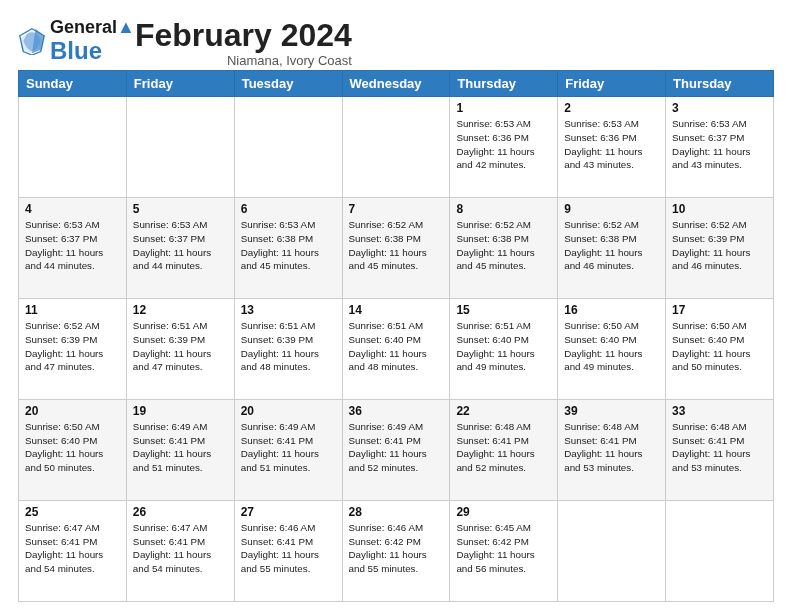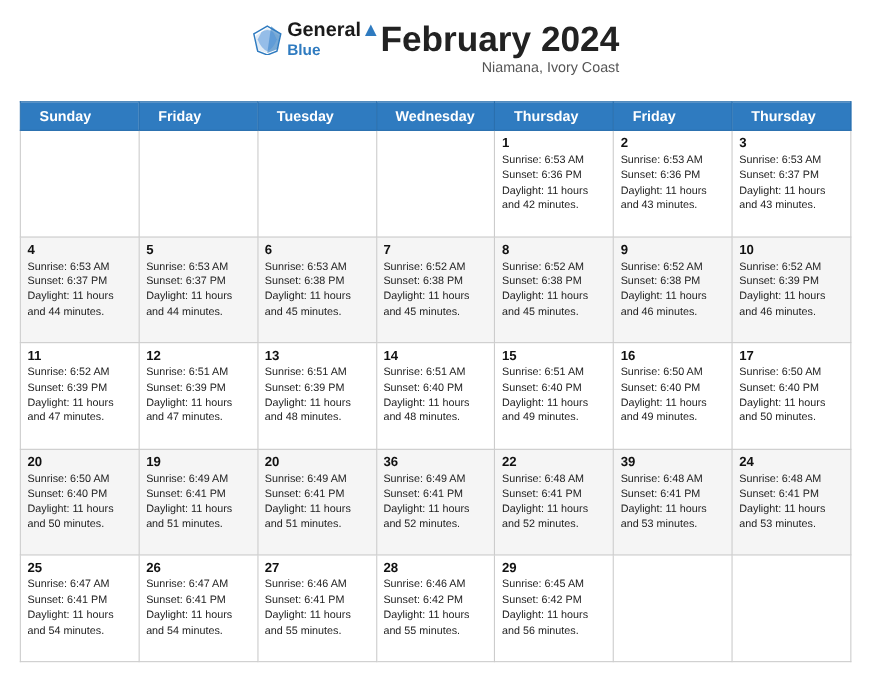--- a/index.html
+++ b/index.html
@@ -12,23 +12,23 @@
     }
     .page {
       width: 792px;
       height: 612px;
       padding: 18px 18px 10px 18px;
       display: flex;
       flex-direction: column;
     }
     .header {
       display: flex;
-      justify-content: center;
+      justify-content: flex-start;
       align-items: flex-start;
-      margin-bottom: 24px;
+      margin-bottom: 2px;
     }
     .logo {
       display: flex;
       align-items: center;
       gap: 4px;
     }
     .logo-icon {
       width: 28px;
       height: 28px;
     }
@@ -49,21 +49,21 @@
       flex: 1;
       border: 1px solid #ccc;
       border-collapse: collapse;
       width: 100%;
       table-layout: fixed;
     }
     .calendar th {
       background-color: #2f7bc0;
       color: #fff;
       text-align: left;
-      padding: 5px 17px;
+      padding: 5px 7px;
       font-size: 13px;
       font-weight: bold;
       border: 1px solid #2a6fad;
     }
     .calendar td {
       border: 1px solid #ccc;
       vertical-align: top;
       padding: 4px 6px;
       font-size: 10.2px;
       color: #222;
@@ -100,21 +100,21 @@
   <div class="header">
     <div class="logo">
       <svg class="logo-icon" viewBox="0 0 32 32">
         <polygon points="16,4 28,12 28,26 16,30 4,26 4,12" fill="#2f7bc0" opacity="0.15"></polygon>
         <polygon points="20,2 30,10 26,26 16,30" fill="#2f7bc0" opacity="0.6"></polygon>
         <polygon points="16,2 30,10 26,28 16,32 6,28 2,10" fill="none" stroke="#2f7bc0" stroke-width="1.5"></polygon>
         <path d="M10,8 Q16,4 22,8 L26,16 Q22,26 16,28 Q10,26 6,16 Z" fill="#4a90d9" opacity="0.5"></path>
       </svg>
       <div>
         <div style="font-size:18px;font-weight:bold;color:#1a1a1a;line-height:1.1;">General<span style="color:#2f7bc0;">▲</span></div>
-        <div style="font-size:14px;font-weight:bold;color:#2f7bc0;line-height:1.1;">Blue</div>
+        <div style="font-size:24px;font-weight:bold;color:#2f7bc0;line-height:1.1;">Blue</div>
       </div>
     </div>
     <div class="title-block">
       <div class="calendar-title">February 2024</div>
       <div class="calendar-subtitle">Niamana, Ivory Coast</div>
     </div>
   </div>
 
   <table class="calendar">
     <thead>
@@ -226,21 +226,21 @@
           </td>
           <td>
             <div class="day-number">22</div>
             <div class="day-info">Sunrise: 6:48 AM<br>Sunset: 6:41 PM<br>Daylight: 11 hours<br>and 52 minutes.</div>
           </td>
           <td>
             <div class="day-number">39</div>
             <div class="day-info">Sunrise: 6:48 AM<br>Sunset: 6:41 PM<br>Daylight: 11 hours<br>and 53 minutes.</div>
           </td>
           <td>
-            <div class="day-number">24</div>
+            <div class="day-number">33</div>
             <div class="day-info">Sunrise: 6:48 AM<br>Sunset: 6:41 PM<br>Daylight: 11 hours<br>and 53 minutes.</div>
           </td>
         </tr>
         <tr>
           <td>
             <div class="day-number">25</div>
             <div class="day-info">Sunrise: 6:47 AM<br>Sunset: 6:41 PM<br>Daylight: 11 hours<br>and 54 minutes.</div>
           </td>
           <td>
             <div class="day-number">26</div>

